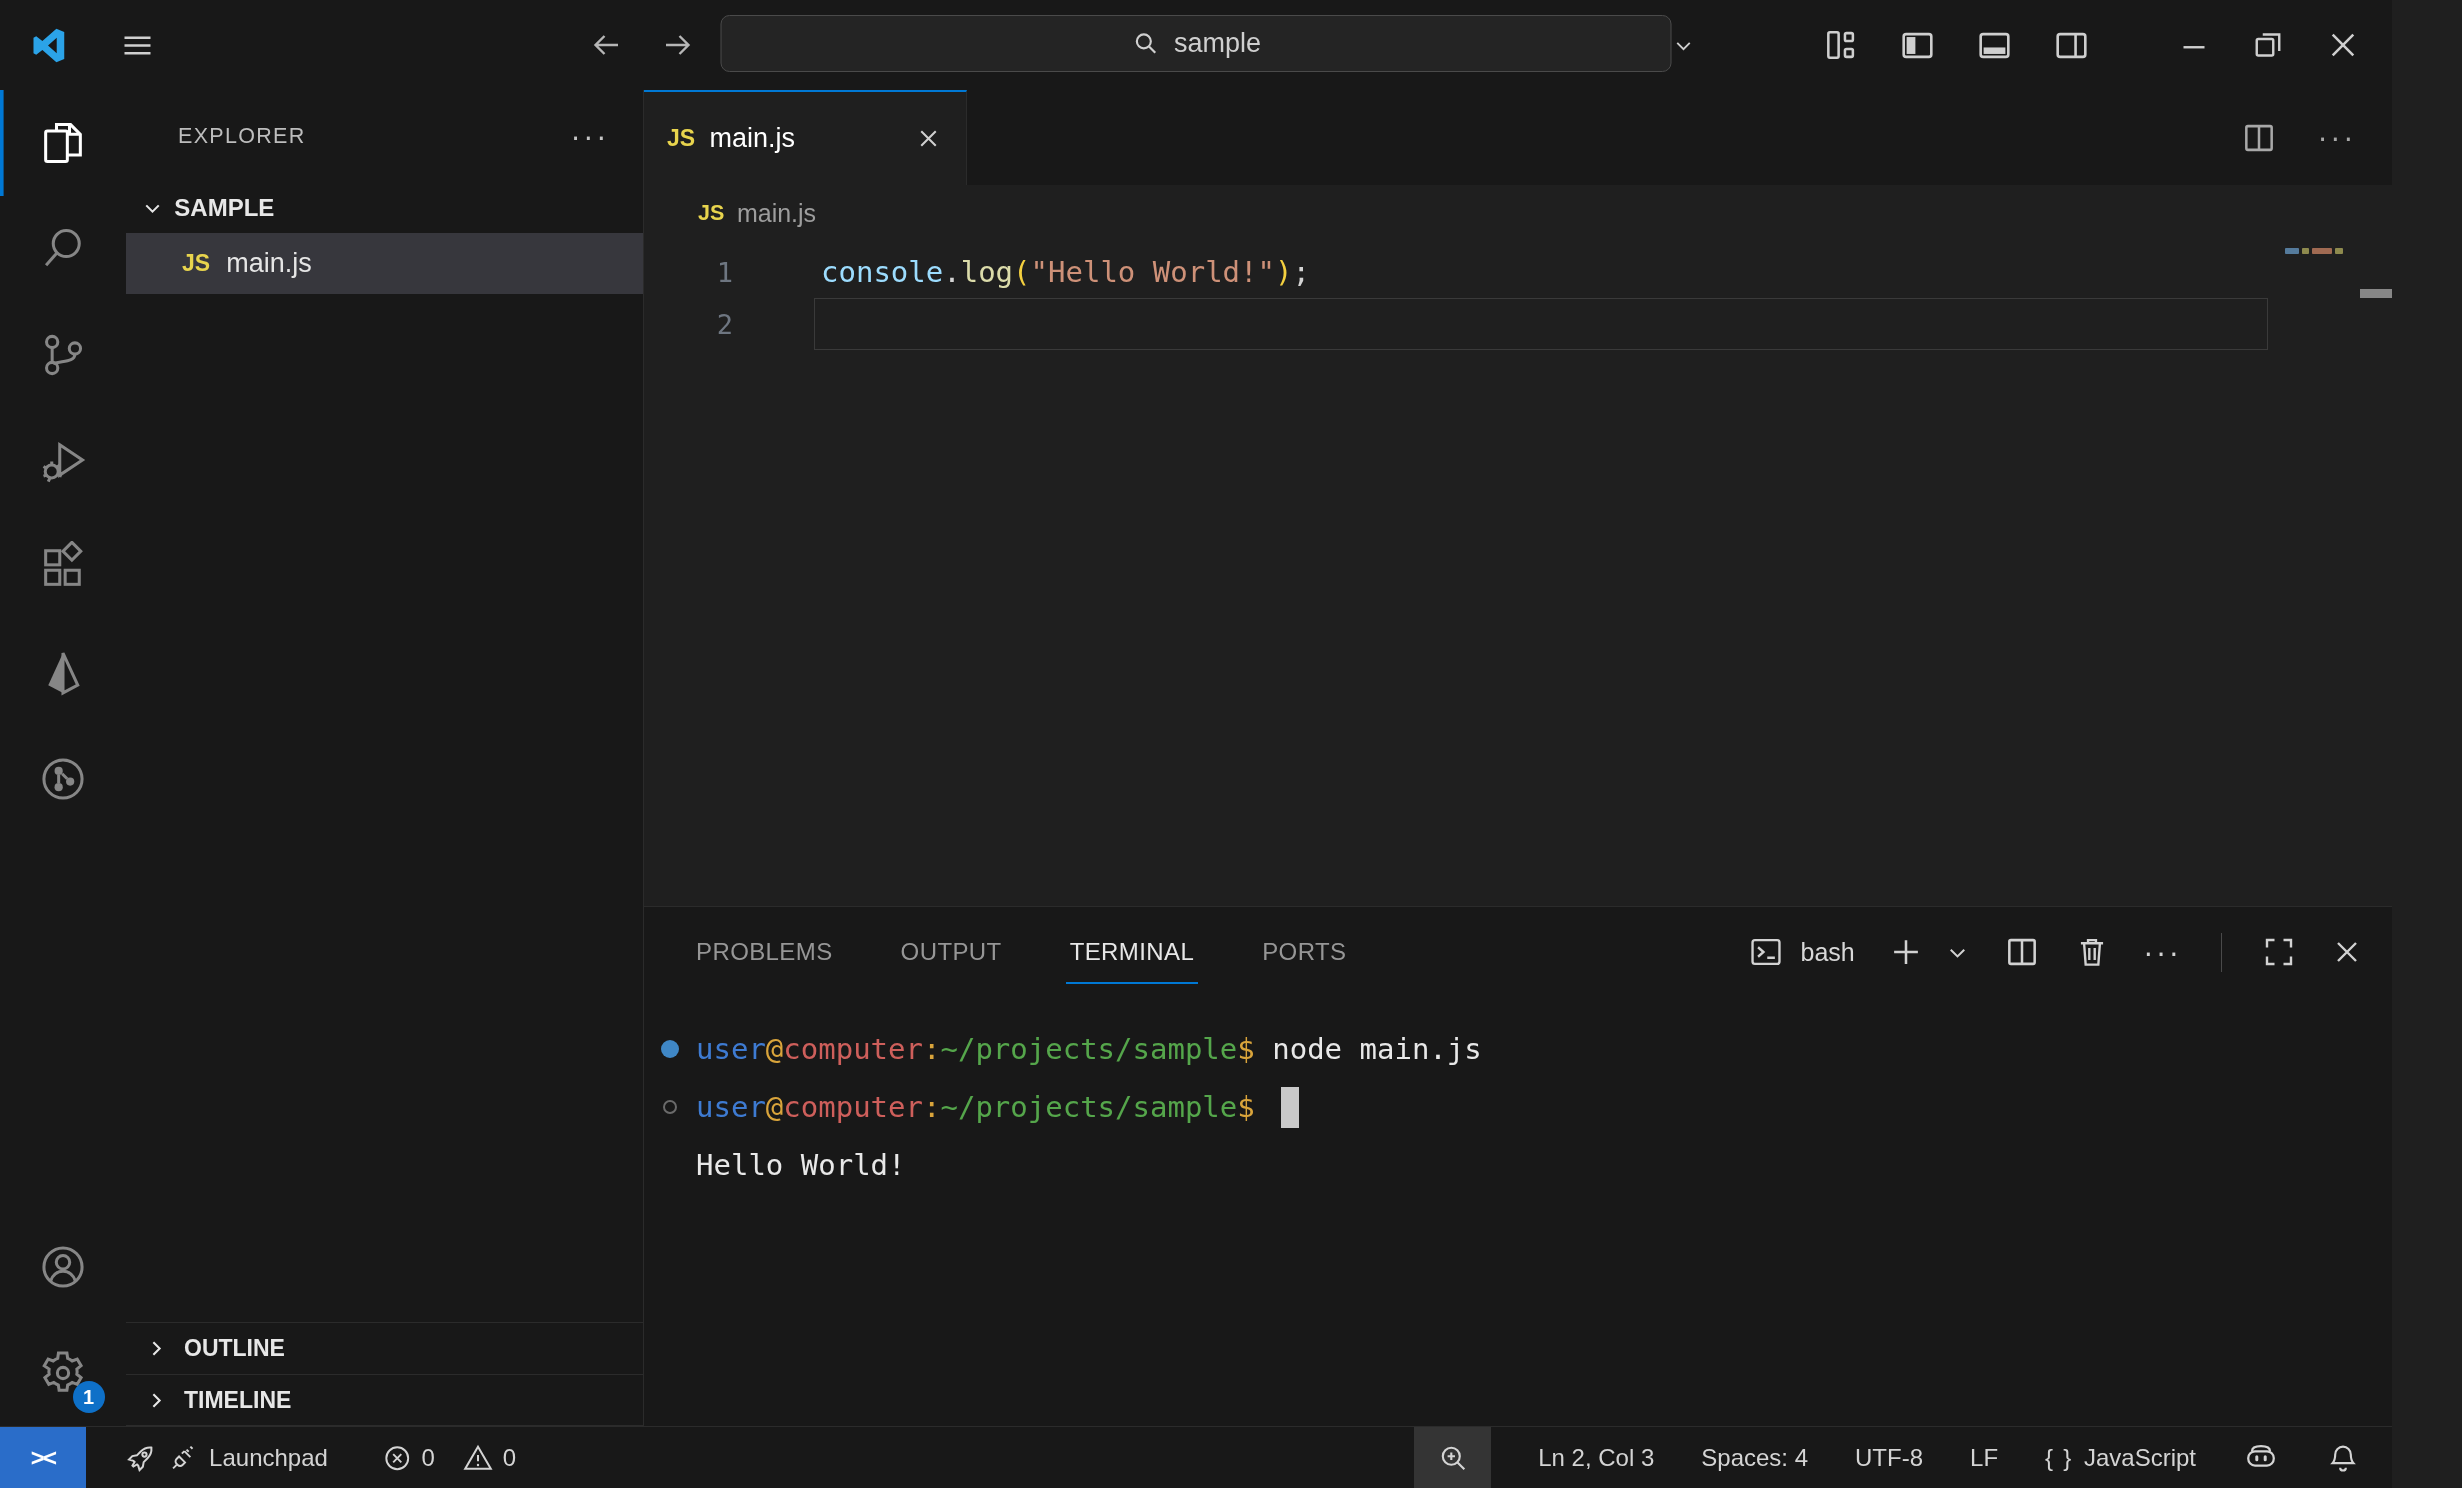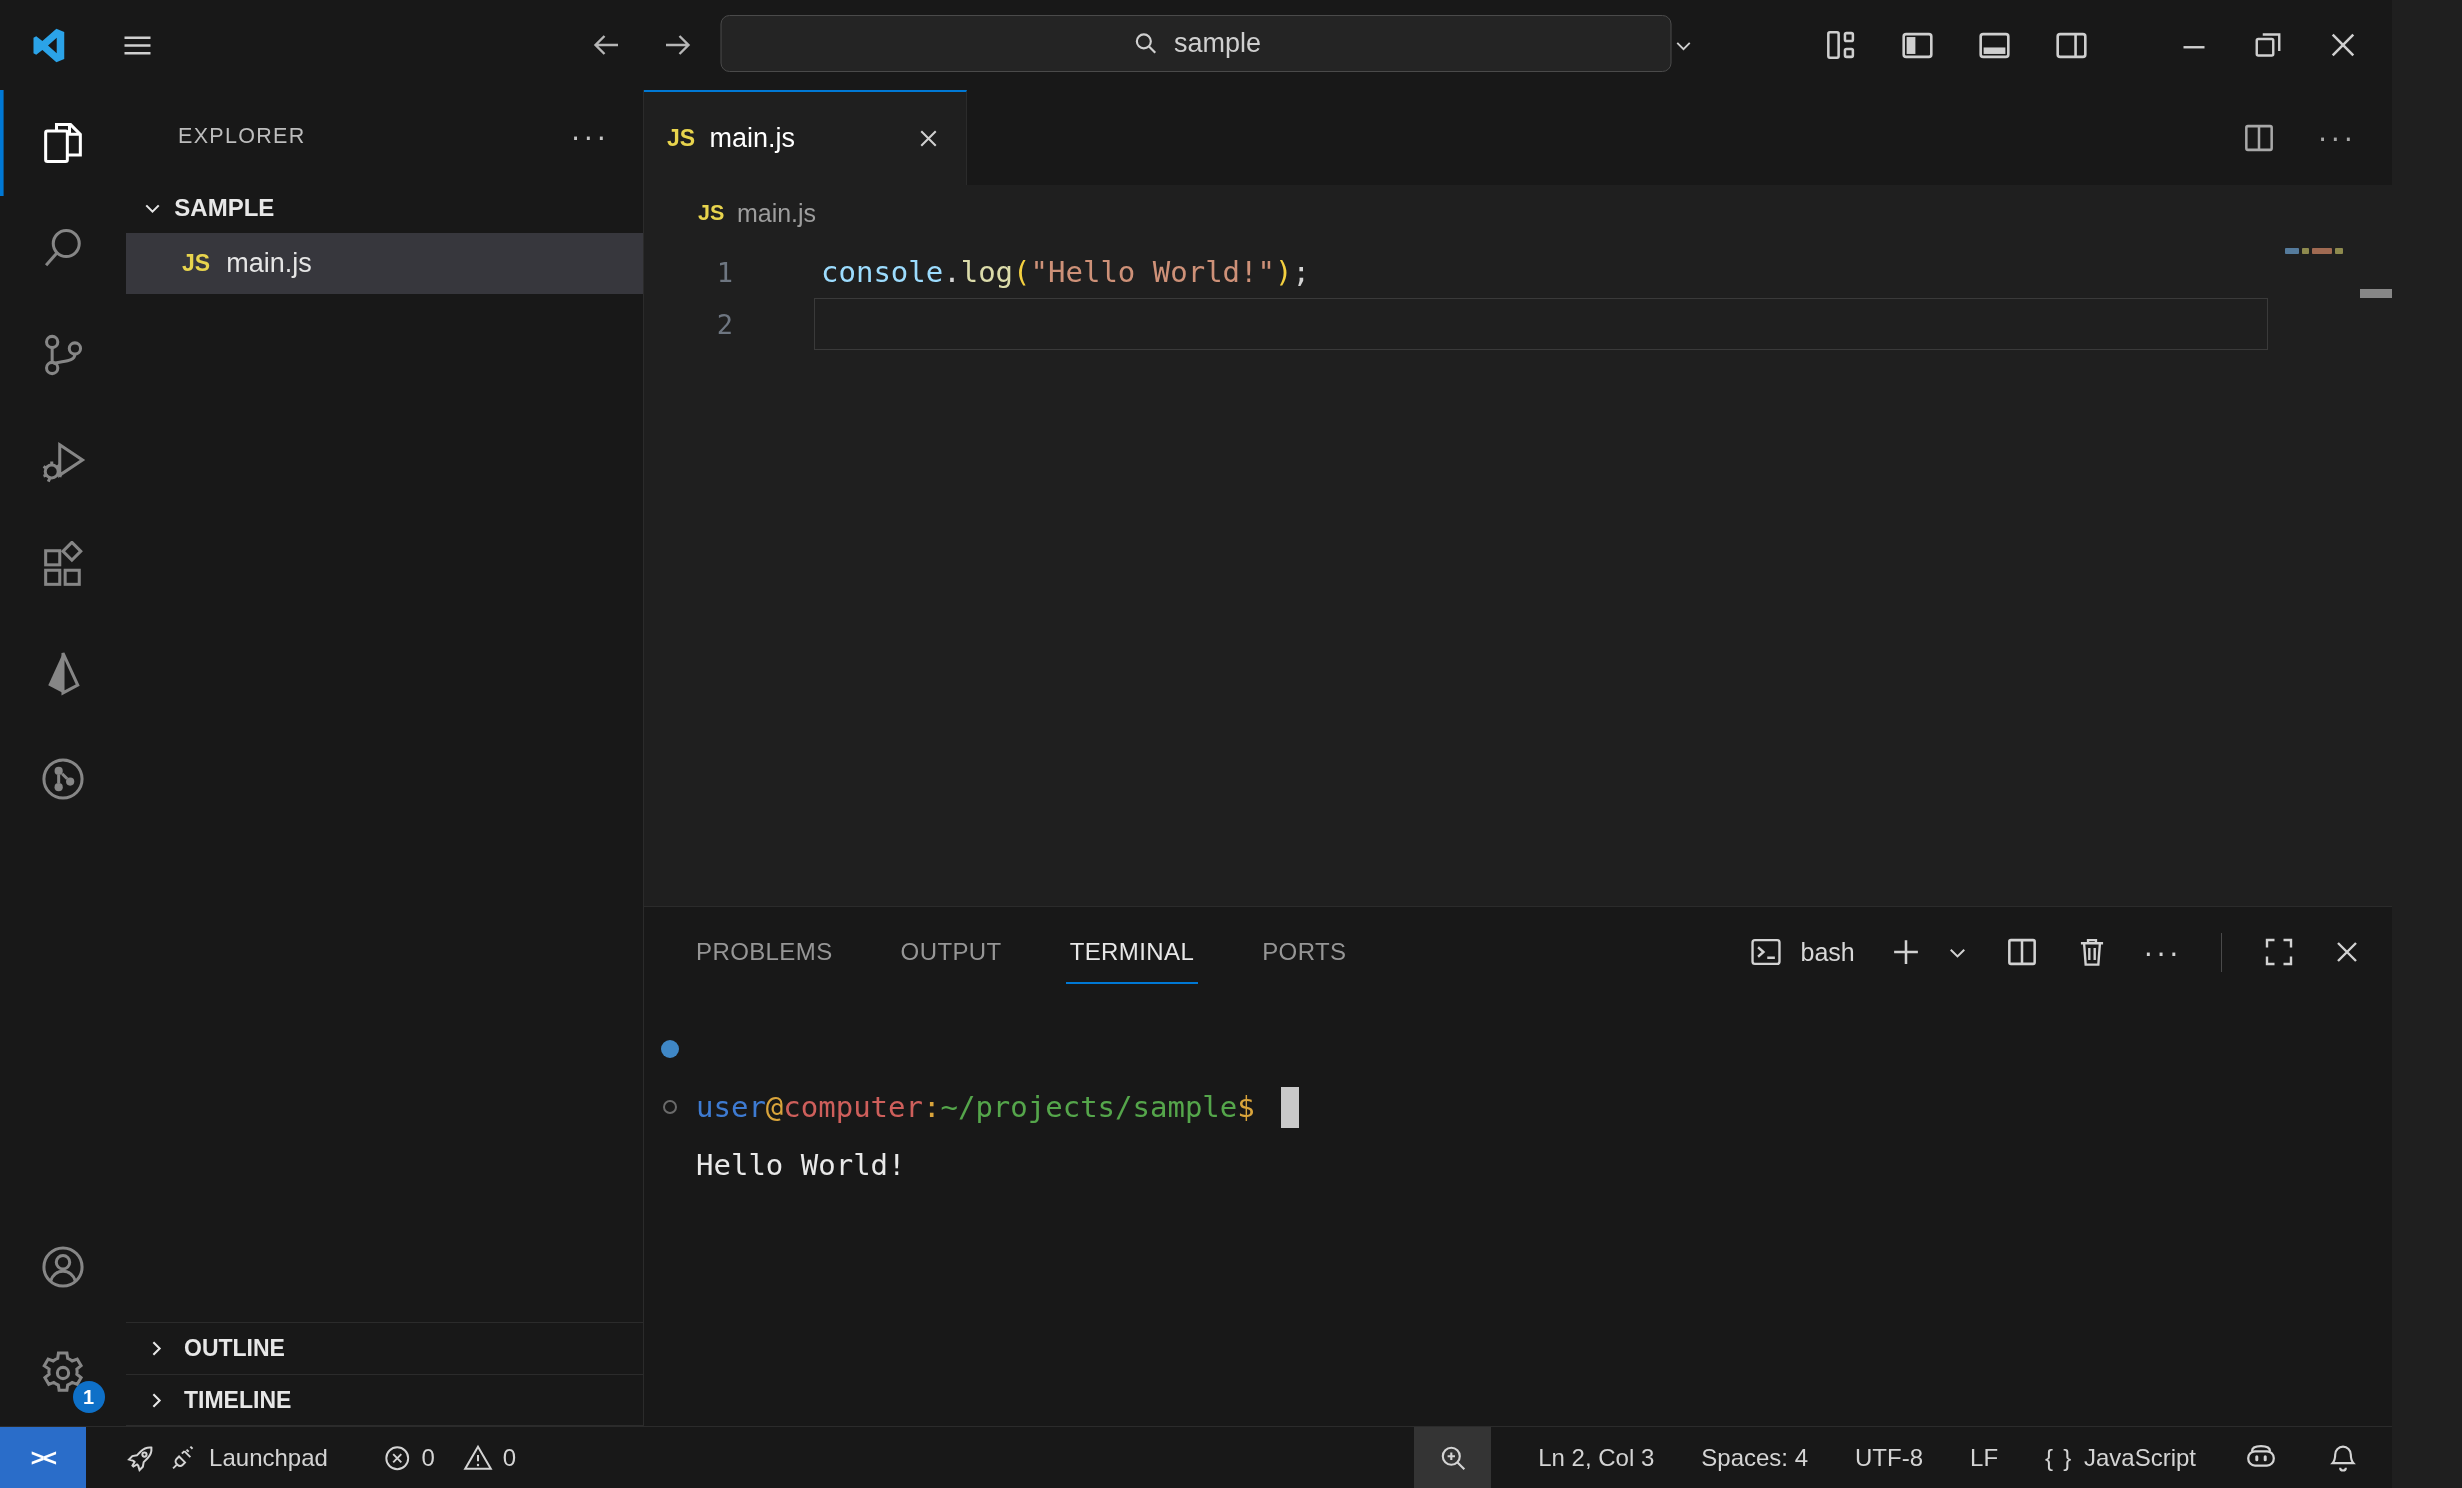--- a/index.html
+++ b/index.html
@@ -428,20 +428,21 @@
                 </svg>
             </span>
           </div>
         </div>
 
         <div class="terminal">
           <div class="term-row">
             <div class="term-decor">
                 <span class="dot-filled"></span>
               </div>
+            <div><span style="color: rgb(62, 123, 210);">user</span><span style="color: rgb(217, 164, 59);">@</span><span style="color: rgb(206, 95, 91);">computer</span><span style="color: rgb(217, 164, 59);">:</span><span style="color: rgb(85, 166, 75);">~/projects/sample</span><span style="color: rgb(217, 164, 59);">$</span><span style="color: rgb(232, 232, 232);"> node main.js</span></div>
           </div>
           <div class="term-row">
             <div class="term-decor">
                 <span class="dot-hollow"></span>
               </div>
             <div><span style="color: rgb(62, 123, 210);">user</span><span style="color: rgb(217, 164, 59);">@</span><span style="color: rgb(206, 95, 91);">computer</span><span style="color: rgb(217, 164, 59);">:</span><span style="color: rgb(85, 166, 75);">~/projects/sample</span><span style="color: rgb(217, 164, 59);">$</span><span style="color: rgb(232, 232, 232);"> </span></div>
             <span class="term-cursor"></span>
           </div>
           <div class="term-row">
             <div class="term-decor"></div>

